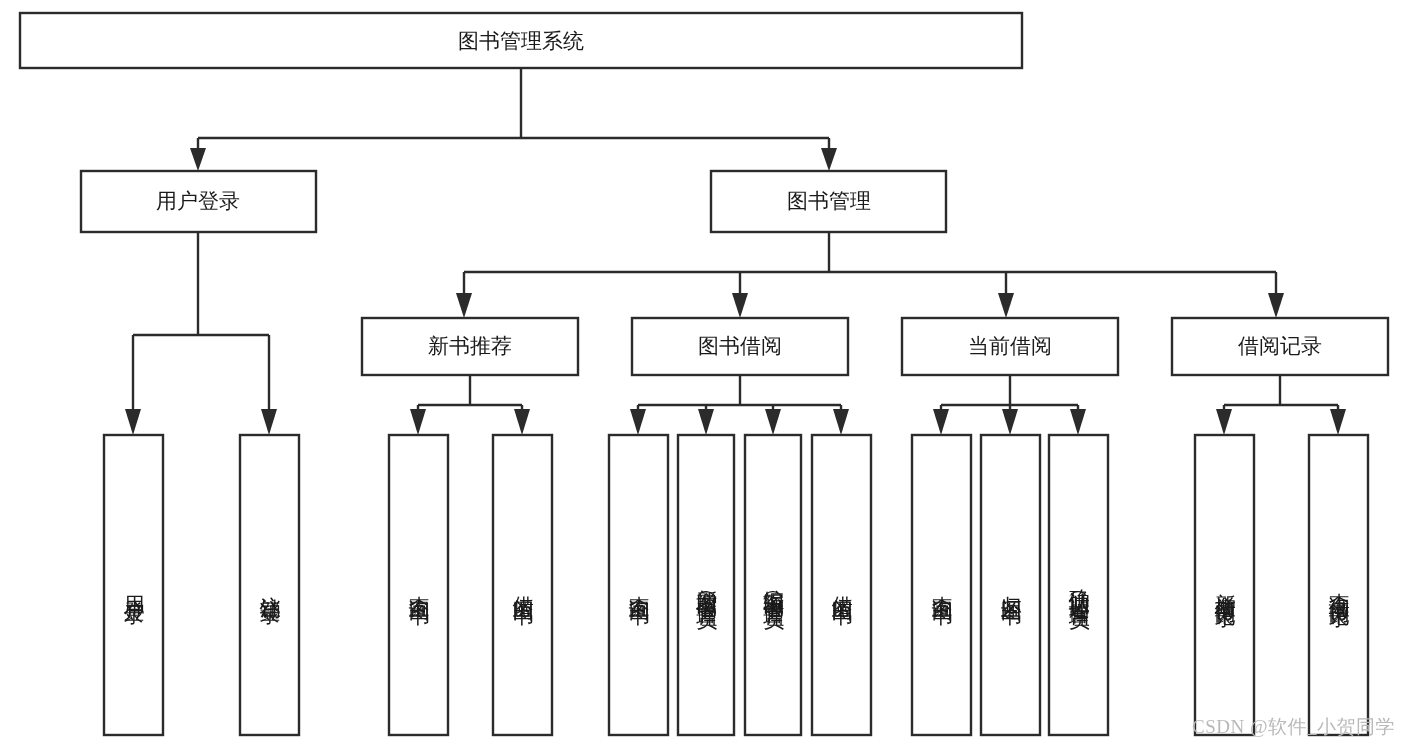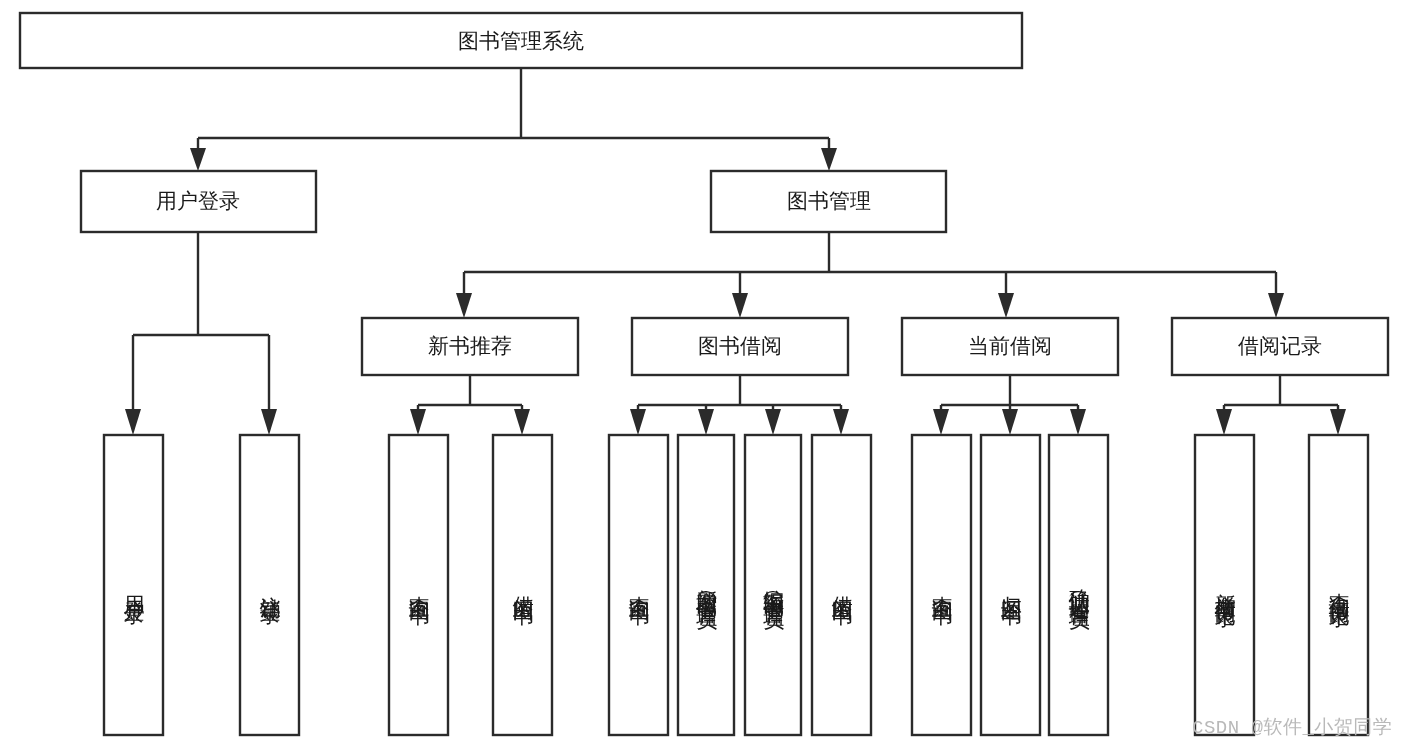--- a/index.html
+++ b/index.html
@@ -59,21 +59,21 @@
     color: #1a1a1a;
     display: flex;
     align-items: center;
     justify-content: center;
     white-space: nowrap;
     user-select: none;
     pointer-events: none;
   }
   .watermark {
     position: absolute;
-    font-family: Liberation Mono, monospace;
+    font-family: Liberation Serif, serif;
     font-size: 19px;
     color: #b9b9b9;
     white-space: nowrap;
     letter-spacing: 0.5px;
   }
 </style>
 </head>
 <body>
 
 <div id="diagram-root">

